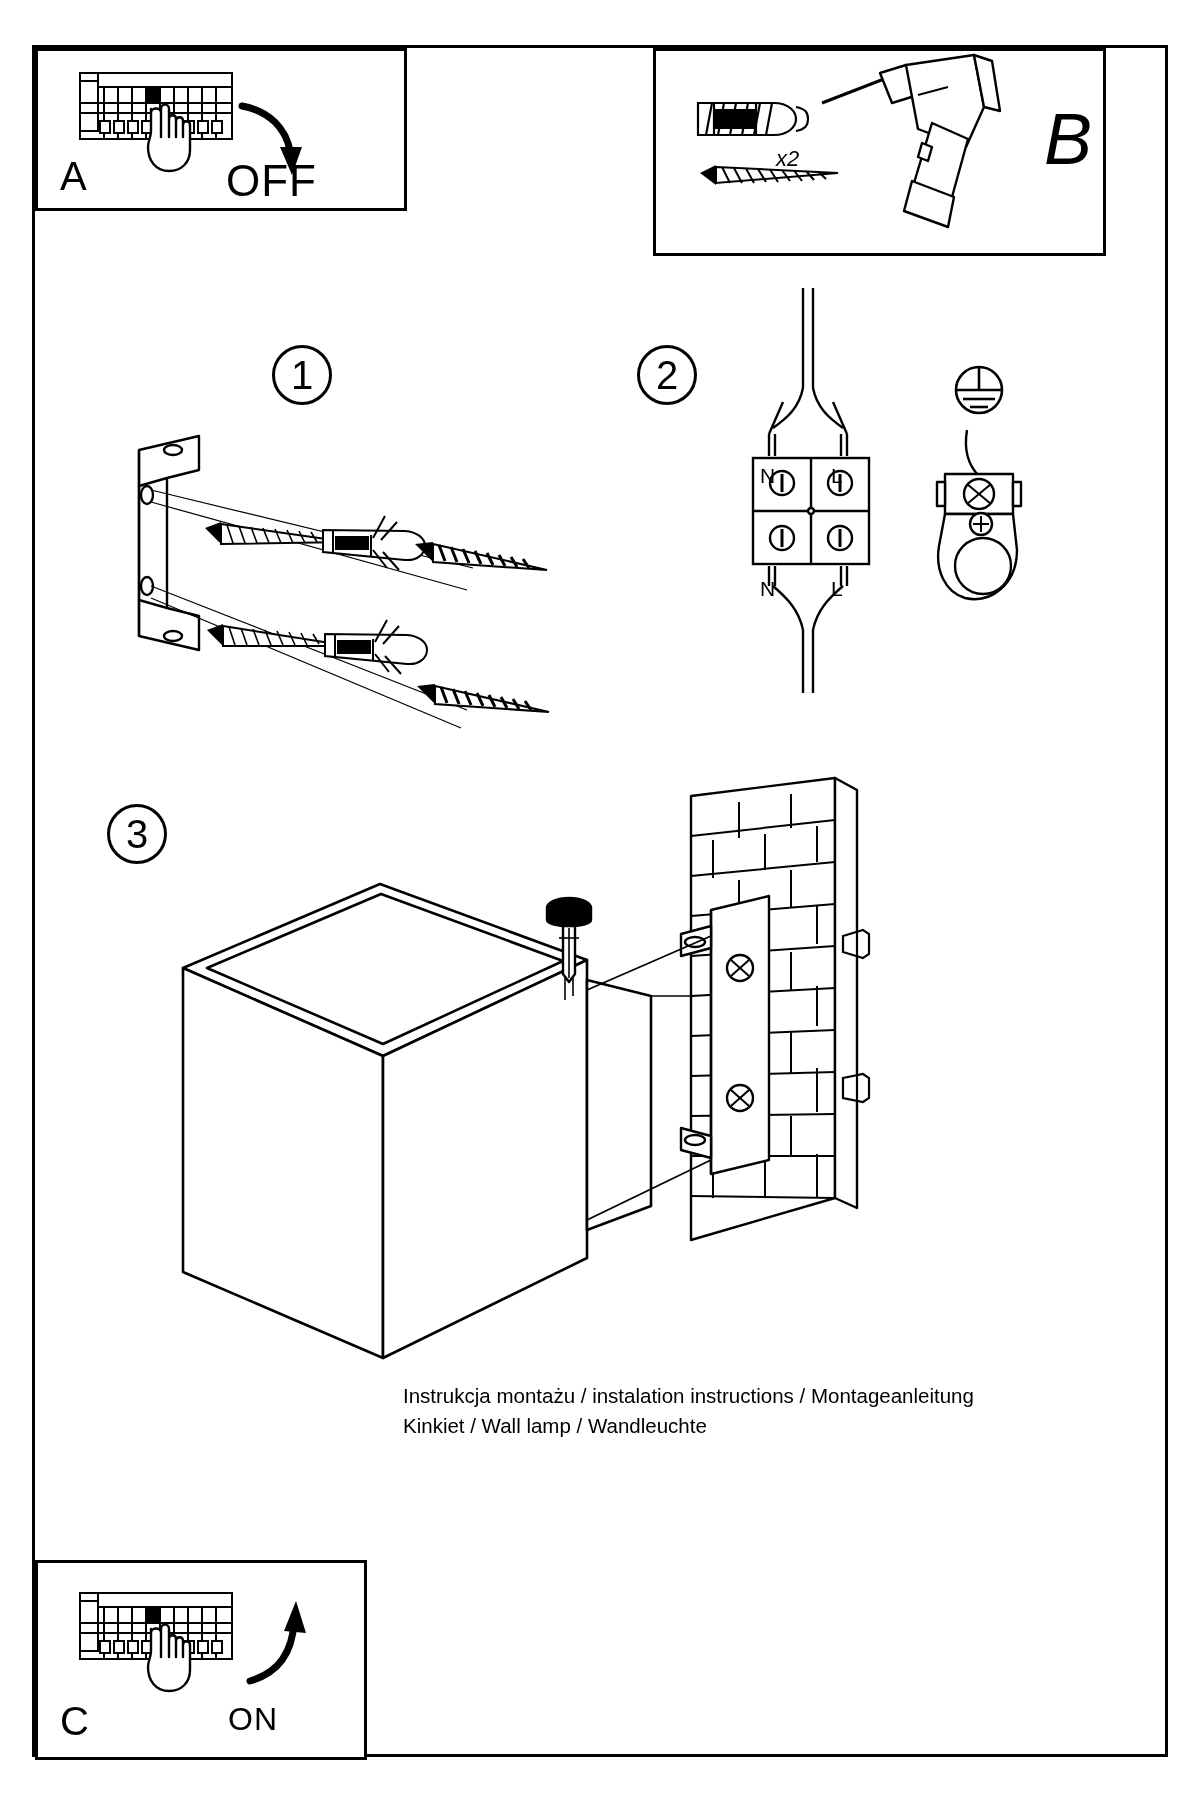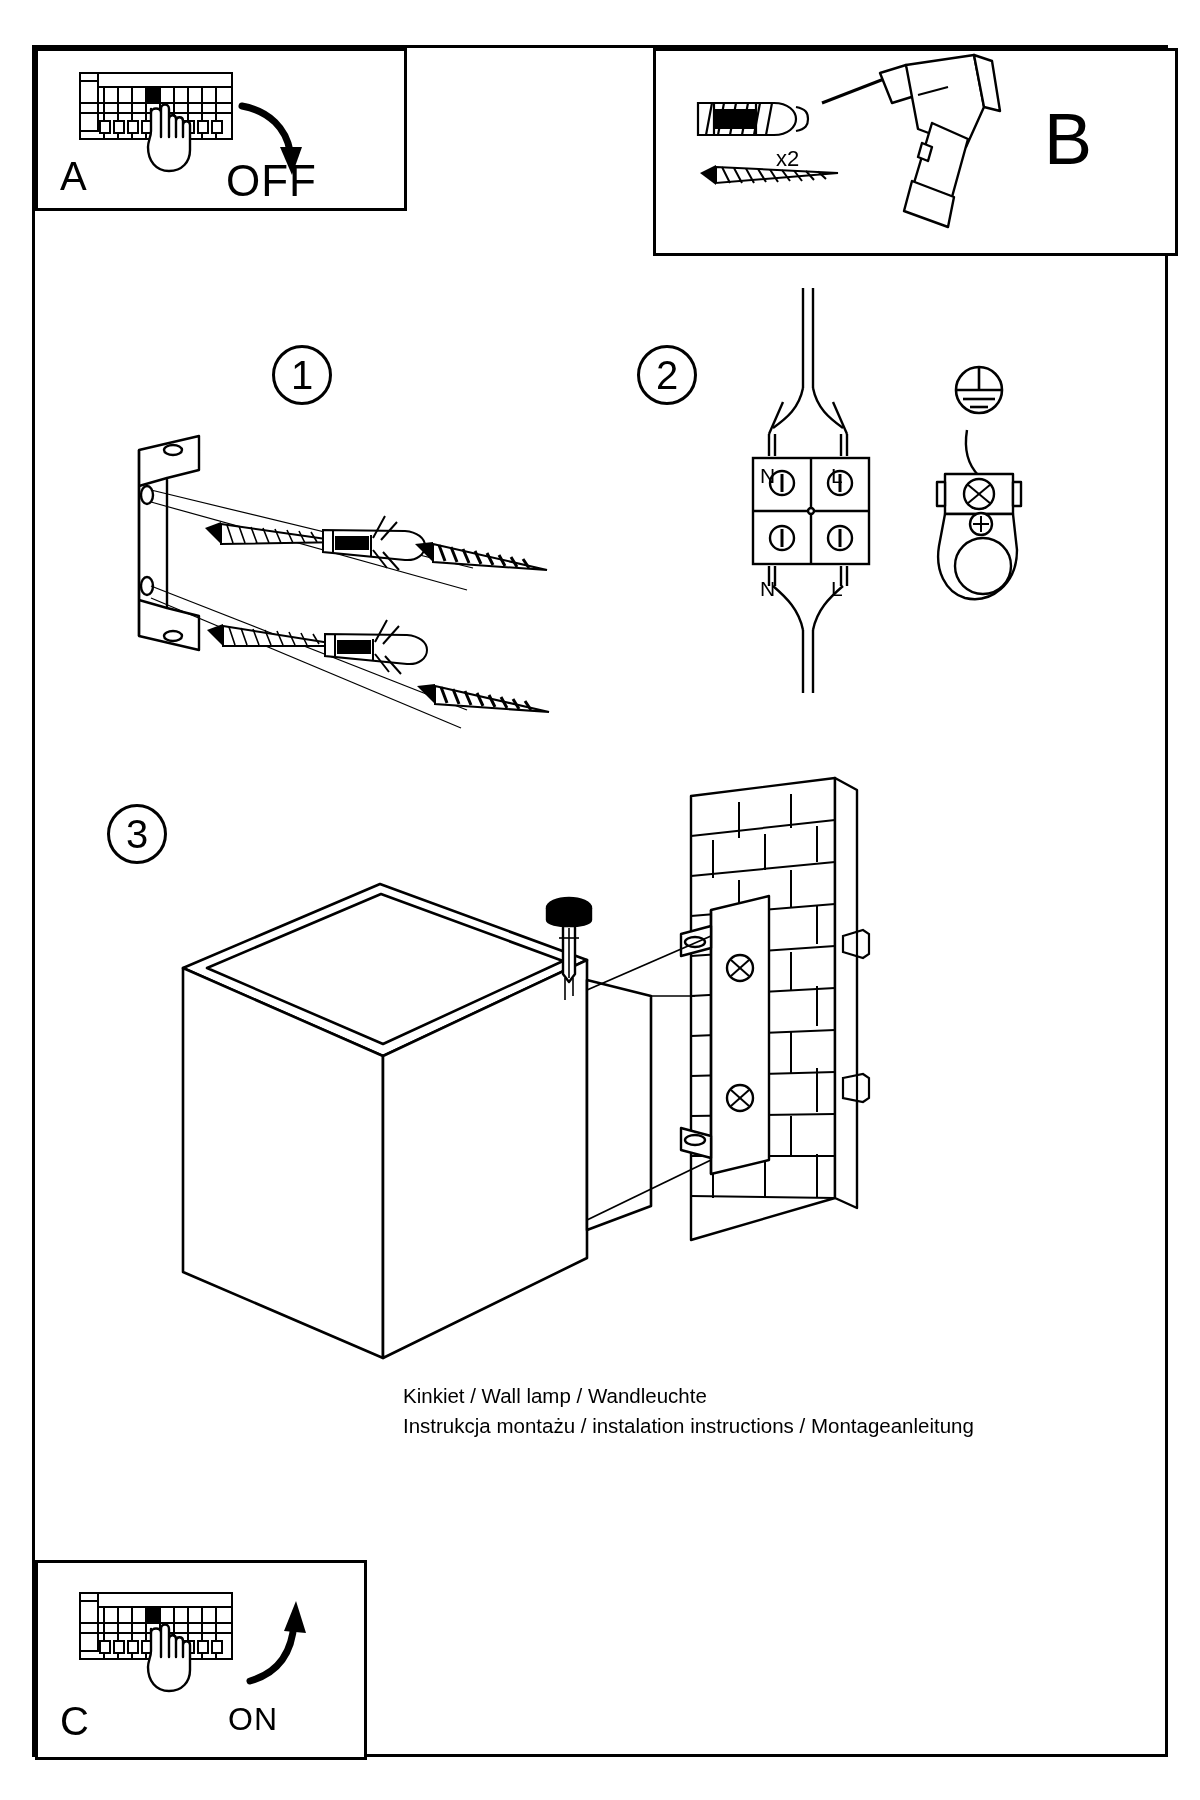--- a/index.html
+++ b/index.html
@@ -49,22 +49,23 @@
     left: 188px;
     top: 108px;
     font-size: 44px;
     line-height: 1;
     letter-spacing: 1px;
   }
   
   #panel-b {
     left: 618px;
     top: 0px;
-    width: 525px;
+    width: 453px;
     height: 208px;
+    font-style: italic;
   }
   #label-b {
     position: absolute;
     left: 388px;
     top: 52px;
     font-size: 72px;
     line-height: 1;
   }
   #label-x2 {
     position: absolute;
@@ -531,17 +532,17 @@
       </g>
 
       <g>
         <path d="M212 118 C240 110 254 90 256 60" fill="none" stroke="#000" stroke-width="7" stroke-linecap="round"></path>
         <path d="M246 68 L258 38 L268 70 Z" fill="#000"></path>
       </g>
     </svg>
   </div>
 
   <div id="caption">
+    <div>Instrukcja montażu / instalation instructions / Montageanleitung</div>
     <div>Kinkiet / Wall lamp / Wandleuchte</div>
-    <div>Instrukcja montażu / instalation instructions / Montageanleitung</div>
   </div>
 
 </div>
 
 </body></html>

